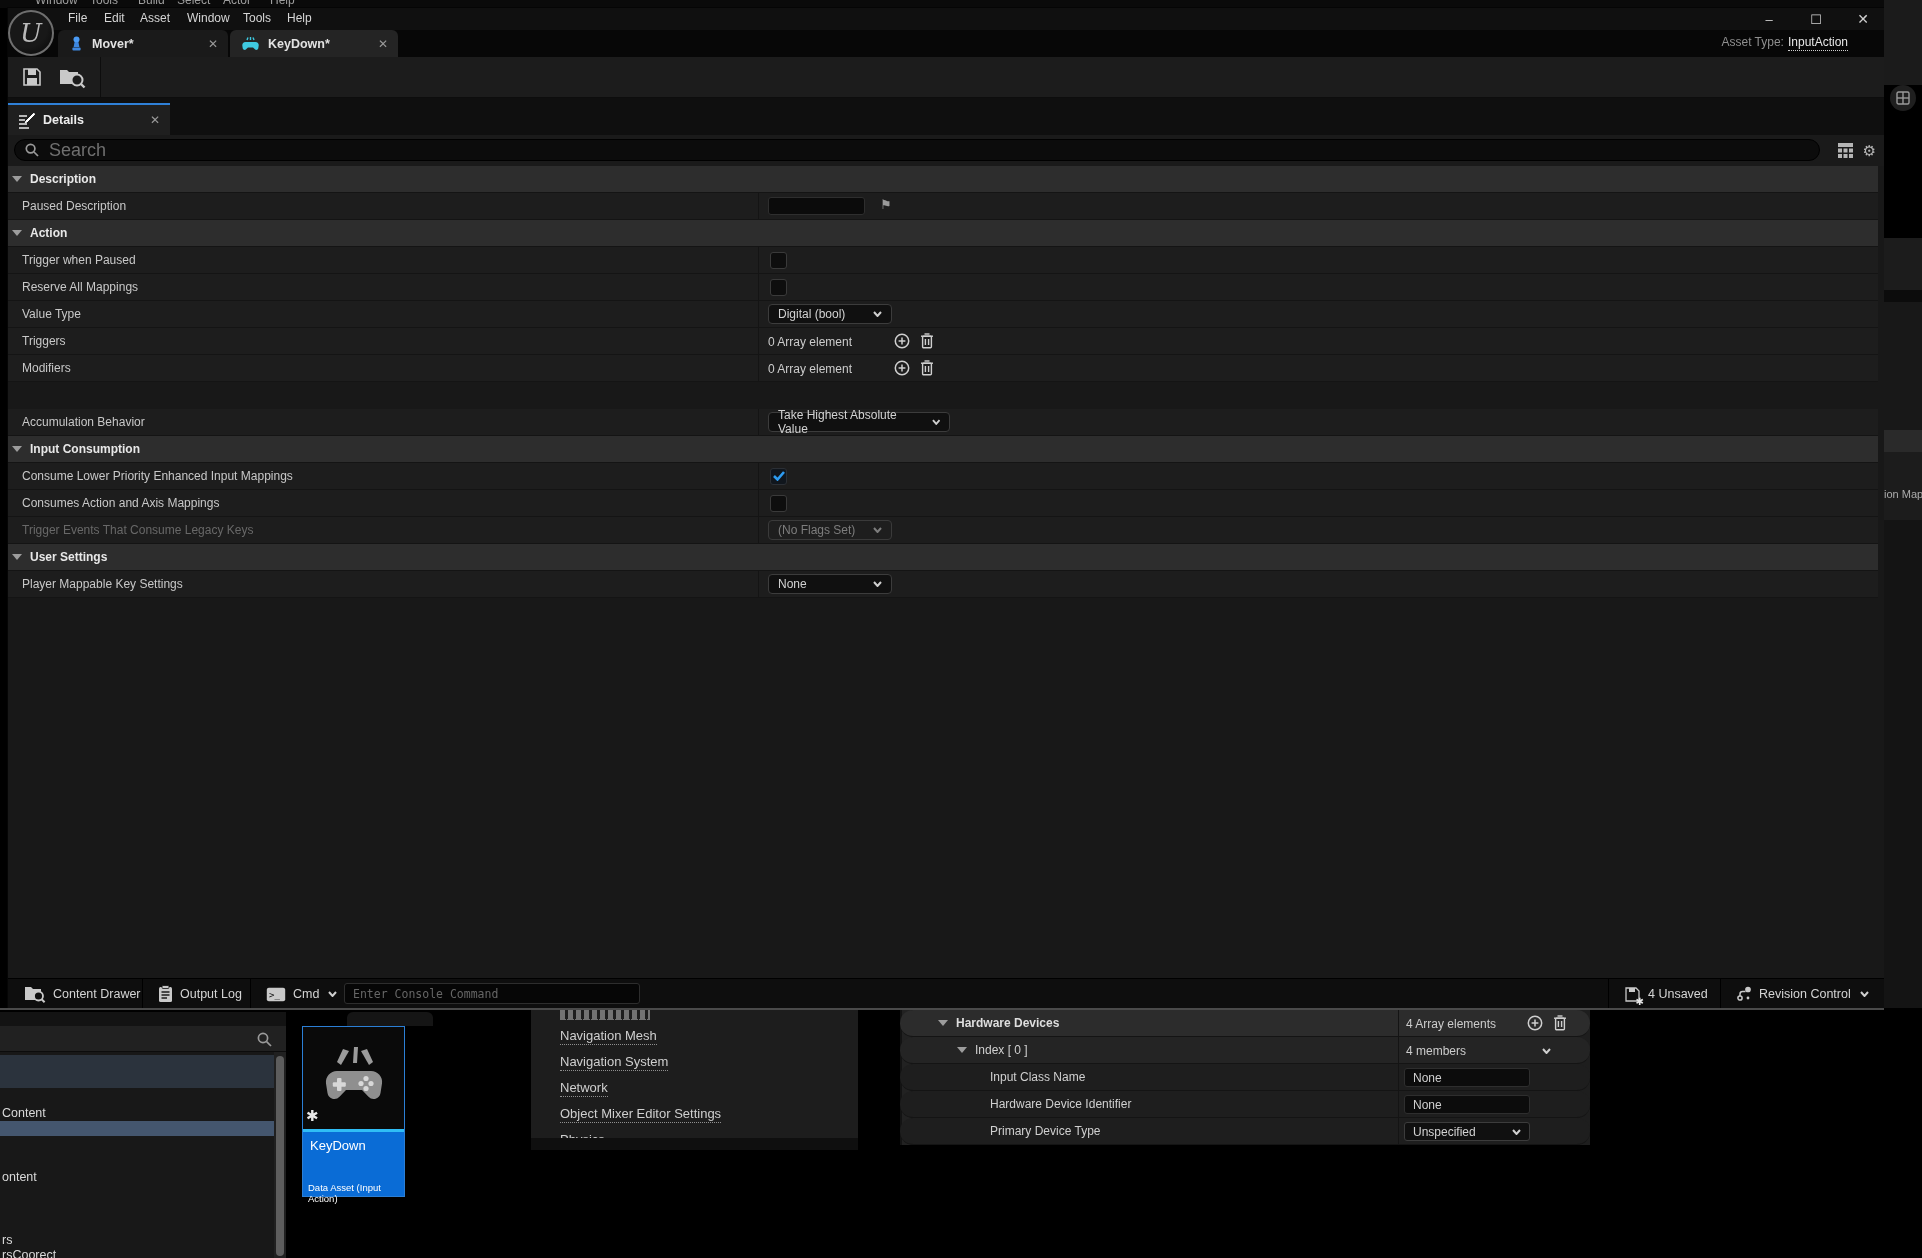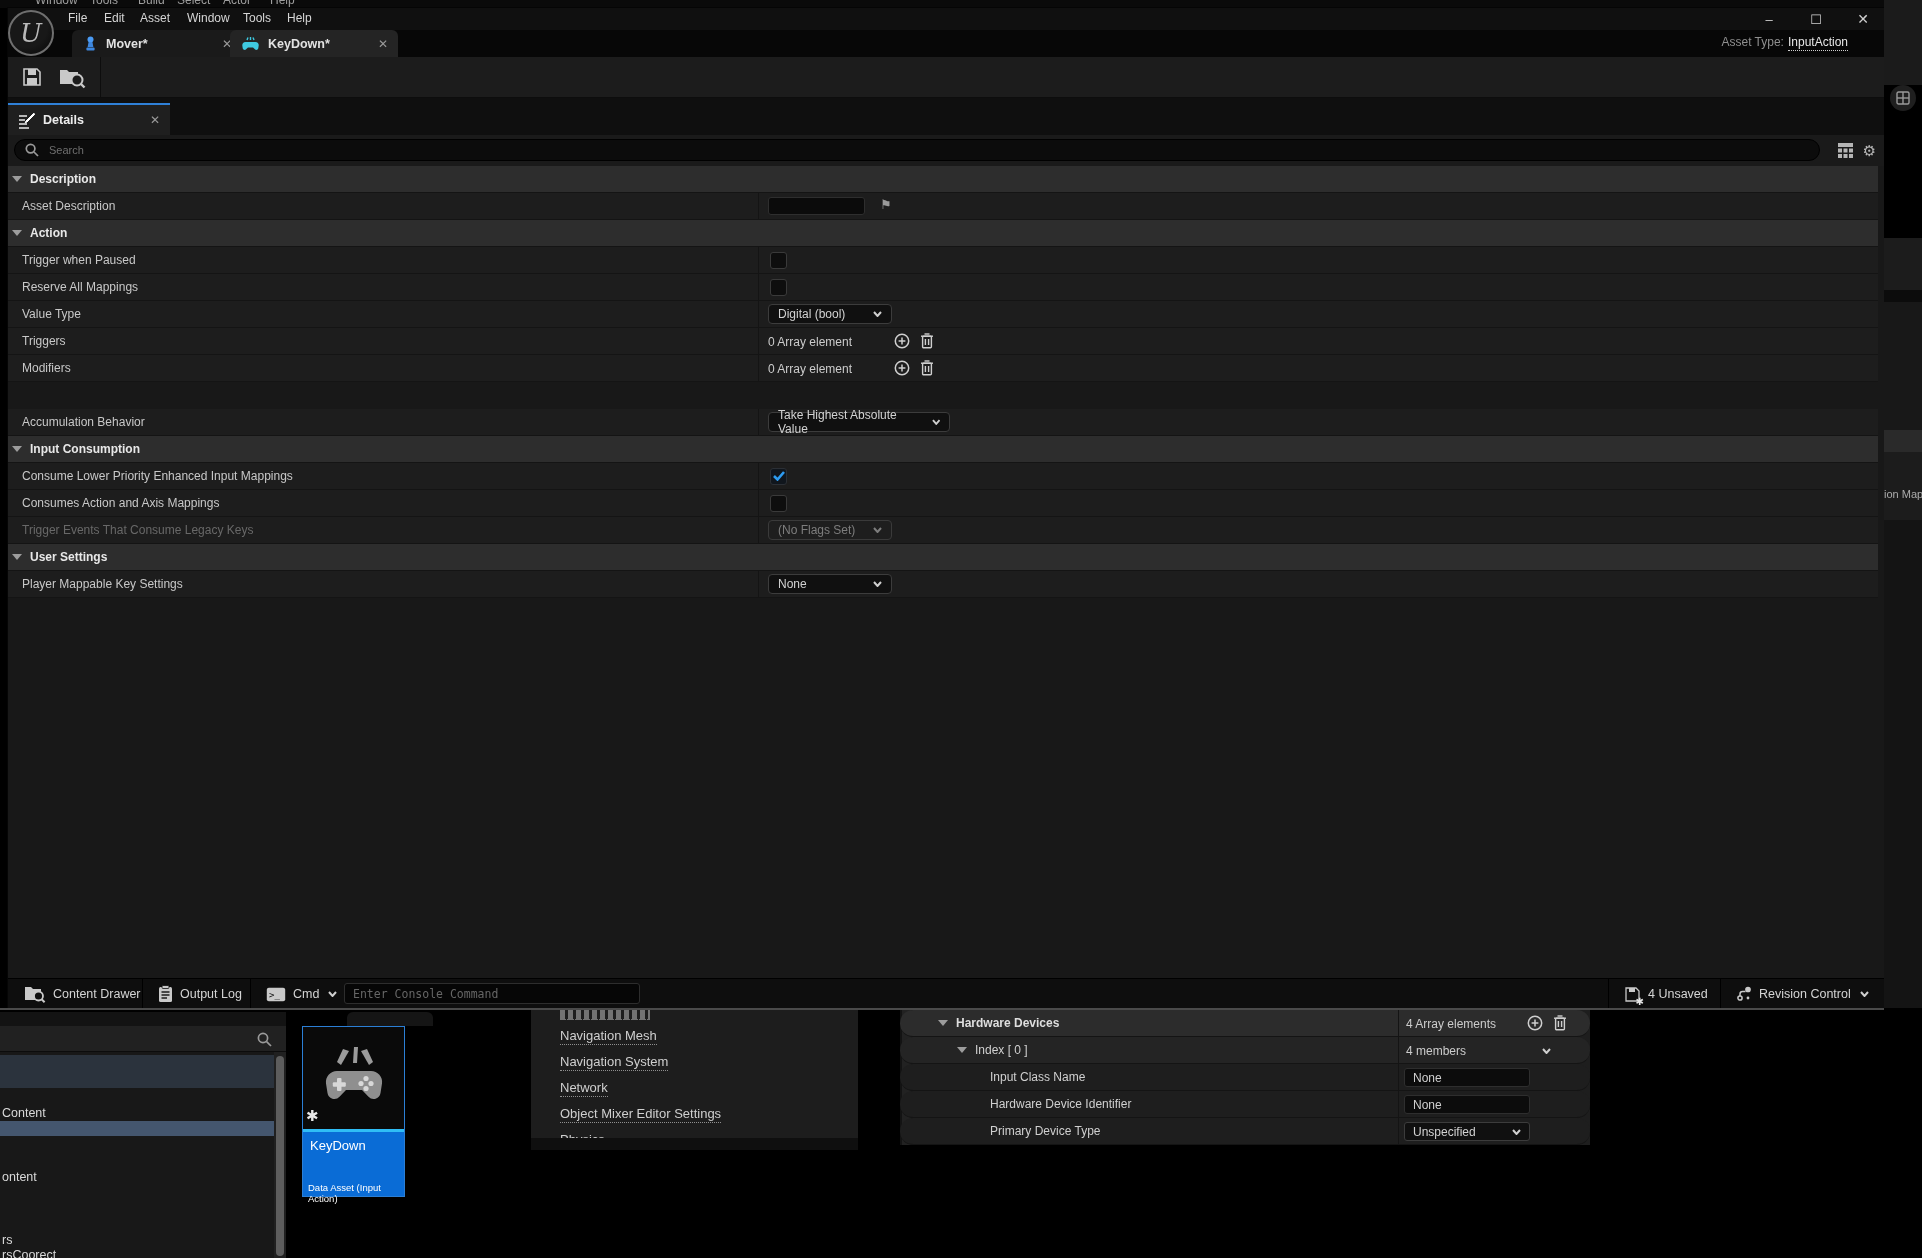--- a/index.html
+++ b/index.html
@@ -42,21 +42,21 @@
   .dtabstrip{position:absolute;left:0;top:90px;width:100%;height:37px;background:#0f0f0f;}
   .dtab{position:absolute;left:0;top:5px;width:162px;height:32px;background:#1f1f1f;border-top:2px solid #2f80d7;
         border-radius:0 0 0 0;box-sizing:border-box;display:flex;align-items:center;padding:0 10px;}
   .dtab .tlabel{font-size:12.5px;color:#ececec;margin-left:8px;font-weight:bold;}
   .dtab .tclose{margin-left:auto;color:#9a9a9a;font-size:12px;}
 
   
   .searchrow{position:absolute;left:0;top:127px;width:100%;height:31px;background:#1a1a1a;}
   .searchbox{position:absolute;left:6px;top:4px;width:1806px;height:22px;background:#0c0c0c;border:1px solid #000;
              border-radius:11px;box-sizing:border-box;display:flex;align-items:center;padding:0 10px;}
-  .searchbox input{background:transparent;border:none;outline:none;color:#bdbdbd;font-size:11px;margin-left:8px;width:400px;
+  .searchbox input{background:transparent;border:none;outline:none;color:#bdbdbd;font-size:18px;margin-left:8px;width:400px;
                    font-family:"Liberation Sans",sans-serif;}
   .searchbox input::placeholder{color:#6f6f6f;}
   .sr-icons{position:absolute;right:8px;top:4px;display:flex;gap:10px;align-items:center;height:22px;}
 
   
   .cat,.prow{position:absolute;left:0;width:1870px;height:27px;box-sizing:border-box;border-bottom:1px solid #141414;}
   .cat{background:#2d2d2d;display:flex;align-items:center;}
   .cat .tri{margin-left:4px;width:0;height:0;border-left:5px solid transparent;border-right:5px solid transparent;border-top:6px solid #9d9d9d;}
   .cat .ctitle{margin-left:8px;font-size:12px;font-weight:bold;color:#e8e8e8;}
   .prow{background:#1d1d1d;}
@@ -162,21 +162,21 @@
       <span class="menu-item" style="left:132px">Asset</span>
       <span class="menu-item" style="left:179px">Window</span>
       <span class="menu-item" style="left:235px">Tools</span>
       <span class="menu-item" style="left:279px">Help</span>
       <div class="winctl" style="left:1750px">–</div>
       <div class="winctl" style="left:1797px">☐</div>
       <div class="winctl" style="left:1844px;font-size:14px">✕</div>
     </div>
 
     <div class="tabrow">
-      <div class="etab" style="left:64px;width:170px;background:#1a1a1a">
+      <div class="etab" style="left:50px;width:170px;background:#1a1a1a">
         <span>
           <svg width="13" height="15" viewBox="0 0 13 15">
               <circle cx="6.5" cy="3.4" r="3" fill="#4a9bf5"></circle>
               <path d="M4.6 6h3.8l1 5h-5.8z" fill="#3d87e0"></path>
               <rect x="2.4" y="11.4" width="8.2" height="3" rx="1" fill="#3d87e0"></rect>
             </svg>
         </span>
         <span class="tlabel">Mover*</span>
         <span class="tclose">✕</span>
       </div>
@@ -260,21 +260,21 @@
         <span style="color:#b5b5b5;font-size:15px;line-height:1;">⚙</span>
       </div>
     </div>
 
     <div class="cat" style="top:157.5px">
       <span class="tri"></span>
       <span class="ctitle">Description</span>
     </div>
 
     <div class="prow" style="top:184.5px">
-      <span class="plabel">Asset Description</span>
+      <span class="plabel">Paused Description</span>
       <input class="tfield" style="">
       <span class="flag">⚑</span>
     </div>
 
     <div class="cat" style="top:211.5px">
       <span class="tri"></span>
       <span class="ctitle">Action</span>
     </div>
 
     <div class="prow" style="top:238.5px">

